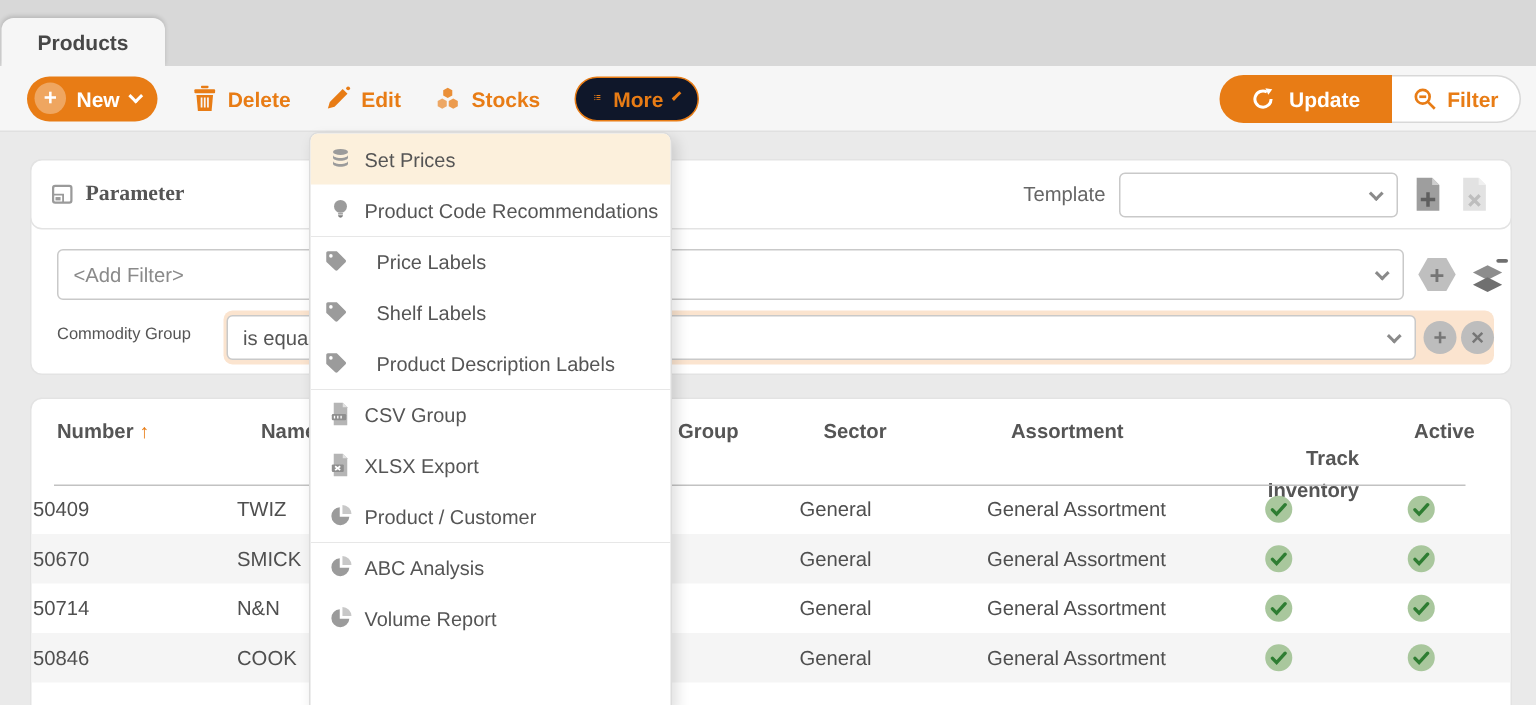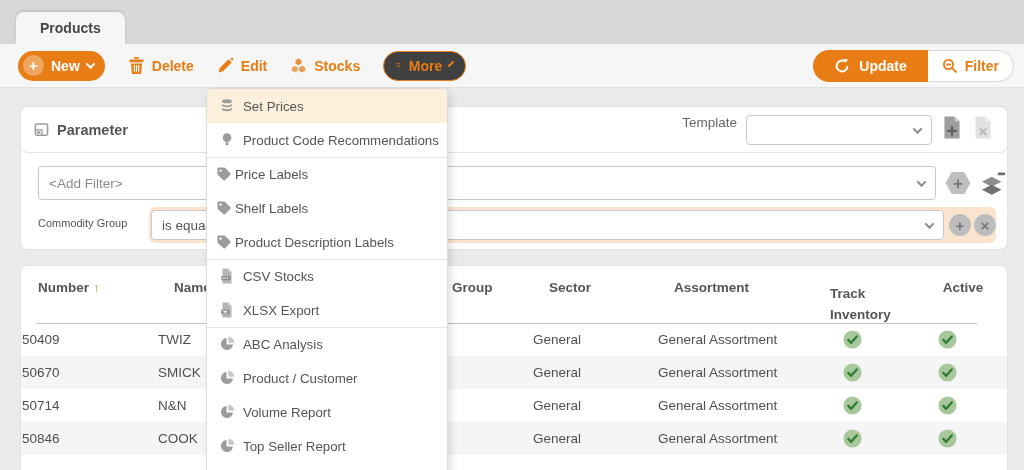--- a/index.html
+++ b/index.html
@@ -10,21 +10,21 @@
   *{box-sizing:border-box;}
   html,body{margin:0;padding:0;}
   body{
     width:1024px;height:470px;position:relative;overflow:hidden;
     background:#eaeaea;color:#555;
     font-family:"Liberation Sans","DejaVu Sans",sans-serif;
   }
   
   .tabbar{position:absolute;top:0;left:0;right:0;height:44px;background:#d8d8d8;}
   .tab{
-    position:absolute;left:16px;bottom:0;height:32px;padding:0 24px;
+    position:absolute;left:1px;bottom:0;height:32px;padding:0 24px;
     background:#f6f6f6;border-radius:8px 8px 0 0;display:flex;align-items:center;
     font-size:14px;font-weight:700;color:#474747;box-shadow:0 -1px 3px rgba(0,0,0,.15);
   }
   
   .toolbar{
     position:absolute;top:44px;left:0;right:0;height:44px;background:#f6f6f6;
     border-bottom:1px solid #e0e0e0;display:flex;align-items:center;
     padding:0 10px 0 18px;gap:23px;
   }
   .btn-new{
@@ -37,37 +37,37 @@
     display:flex;align-items:center;justify-content:center;font-size:15px;font-weight:700;line-height:1;
   }
   .chev{display:inline-block;width:7px;height:7px;border-right:2px solid #8a8a8a;
     border-bottom:2px solid #8a8a8a;transform:rotate(45deg) translate(-1px,-1px);}
   .chev.w{border-color:#fff;}
   .chev.o{border-color:var(--accent);}
   .tool-btn{display:flex;align-items:center;gap:7px;color:var(--accent);
     font-size:14px;font-weight:700;cursor:pointer;flex:none;}
   .tool-btn svg{width:17px;height:17px;}
   .btn-more{
-    height:30px;border:1.5px solid var(--accent);border-radius:15px;background:#404040;
+    height:30px;border:1.5px solid var(--accent);border-radius:15px;background:#0f172a;
     display:flex;align-items:center;gap:8px;padding:0 12px;color:var(--accent);
     font-weight:700;font-size:14px;cursor:pointer;flex:none;justify-content:flex-end;
   }
   .right-group{margin-left:auto;display:flex;flex:none;}
   .btn-update{height:32px;background:var(--accent);color:#fff;border-radius:16px 0 0 16px;
     display:flex;align-items:center;gap:9px;padding:0 21px;font-weight:700;font-size:14px;cursor:pointer;}
   .btn-filter{height:32px;background:#fff;border:1px solid #d8d8d8;border-left:none;
     border-radius:0 16px 16px 0;display:flex;align-items:center;gap:7px;padding:0 14px;
     color:var(--accent);font-weight:700;font-size:14px;cursor:pointer;text-align:right;}
   
   .param-card{position:absolute;left:20px;top:106px;width:988px;height:144px;
     background:#fff;border:1px solid #e3e3e3;border-radius:8px;}
   .param-head{position:absolute;top:-1px;left:-1px;right:-1px;height:47px;background:#fff;
     border:1px solid #e3e3e3;border-radius:8px;display:flex;align-items:center;padding:0 13px;}
-  .param-title{display:flex;align-items:center;gap:8px;font-size:14.5px;font-weight:700;color:#555;}
-  .tmpl{margin-left:auto;display:flex;align-items:flex-start;gap:9px;}
+  .param-title{display:flex;align-items:center;gap:8px;font-size:14.5px;font-weight:700;color:#555;font-family:Liberation Serif, serif;}
+  .tmpl{margin-left:auto;display:flex;align-items:center;gap:9px;}
   .tmpl-label{font-size:13.5px;color:#666;}
   .select{position:relative;background:#fff;border:1px solid #c9c9c9;border-radius:4px;height:30px;
     font-size:13.5px;color:#555;display:flex;align-items:center;padding:0 26px 0 10px;cursor:pointer;}
   .select .chev{position:absolute;right:10px;top:11px;}
   .tmpl .select{width:186px;}
   .row-addfilter{position:absolute;left:17px;top:59px;height:34px;display:flex;align-items:center;gap:9px;}
   .af-select{width:898px;height:34px;color:#8a8a8a;}
   .af-select .chev{top:13px;}
   .hexplus{width:26px;height:24px;background:#bfbfbf;
     clip-path:polygon(26% 4%,74% 4%,98% 50%,74% 96%,26% 96%,2% 50%);
@@ -84,38 +84,38 @@
   .cg-plus{right:25px;}
   .cg-x{right:0;}
   .fico{width:22px;height:25px;cursor:pointer;}
   .fico.disabled{cursor:default;}
   
   .table-card{position:absolute;left:20px;top:265px;width:988px;height:215px;background:#fff;
     border:1px solid #e3e3e3;border-radius:8px 8px 0 0;overflow:hidden;}
   .thead{display:grid;grid-template-columns:136px 278px 97px 125px 139px 110px 80px;
     padding:14px 0 0 17px;font-size:13.5px;font-weight:700;color:#555;height:57px;align-items:start;}
   .hline{position:absolute;left:15px;right:30px;top:57px;height:1px;background:#c2c2c2;}
-  .th-narrow{max-width:76px;margin:4px auto;text-align:left;line-height:1.55;}
+  .th-narrow{max-width:76px;margin:16px auto;text-align:right;line-height:1.55;}
   .th-center{text-align:center;}
   .sort-arrow{color:var(--accent);font-weight:700;margin-left:4px;font-size:13px;}
   .trow{display:grid;grid-template-columns:136px 278px 97px 125px 139px 110px 80px;
     padding-left:1px;align-items:center;height:33px;font-size:13.5px;color:#4f4f4f;cursor:pointer;}
   .trow.alt{background:#f5f5f5;}
   .ccell{display:flex;justify-content:center;}
   .ccell svg{width:19px;height:19px;}
   
   .menu{position:absolute;left:206px;top:88px;width:242px;height:384px;background:#fff;
     border:1px solid #dcdcdc;border-radius:6px 6px 0 0;box-shadow:3px 4px 9px rgba(0,0,0,.13);
     z-index:50;overflow:hidden;}
   .mi{height:34px;display:flex;align-items:center;gap:8px;padding:0 12px;
     font-size:13.3px;font-weight:400;color:#555;cursor:pointer;white-space:nowrap;}
   .mi.hl{background:var(--menu-hl);}
   .mi.grp{box-shadow:inset 0 1px 0 #e7e7e7;}
   .mi svg{width:16px;height:16px;flex:none;}
-  .mi.tight{gap:3px;padding-left:9px;}
+  .mi.tight{gap:19px;padding-left:9px;}
 </style>
 </head>
 <body>
 
 <div class="tabbar">
   <div class="tab">
     <span>Products</span>
   </div>
 </div>
 
@@ -375,52 +375,45 @@
     </svg>
     <span>Product Description Labels</span>
   </div>
   <div class="mi grp">
     <svg viewBox="0 0 16 16">
       <path fill="#b5b5b5" d="M3.5 0.5h6l3 3V15.5h-9z"></path>
       <path fill="#e2e2e2" d="M9.5 0.5l3 3h-3z"></path>
       <rect x="2.2" y="8" width="9.6" height="4.2" rx="0.8" fill="#8f8f8f"></rect>
       <path stroke="#fff" stroke-width="0.9" fill="none" d="M4 9.2v1.8M6.2 9.2v1.8M8.4 9.2v1.8"></path>
     </svg>
-    <span>CSV Stocks</span>
+    <span>CSV Group</span>
   </div>
   <div class="mi">
     <svg viewBox="0 0 16 16">
       <path fill="#b5b5b5" d="M3.5 0.5h6l3 3V15.5h-9z"></path>
       <path fill="#e2e2e2" d="M9.5 0.5l3 3h-3z"></path>
       <rect x="2.2" y="7.6" width="8" height="5" rx="0.8" fill="#8f8f8f"></rect>
       <path stroke="#fff" stroke-width="1.2" fill="none" d="M4.4 8.8l3.4 2.6M7.8 8.8l-3.4 2.6"></path>
     </svg>
     <span>XLSX Export</span>
   </div>
-  <div class="mi grp">
+  <div class="mi">
     <svg viewBox="0 0 16 16">
       <path fill="#9b9b9b" d="M7.5 2.1a6 6 0 1 0 6.4 6.4H7.5z"></path>
       <path fill="#c8c8c8" d="M9.3 0.7a6 6 0 0 1 6 6h-6z"></path>
     </svg>
-    <span>ABC Analysis</span>
-  </div>
-  <div class="mi">
+    <span>Product / Customer</span>
+  </div>
+  <div class="mi grp">
     <svg viewBox="0 0 16 16">
       <path fill="#9b9b9b" d="M7.5 2.1a6 6 0 1 0 6.4 6.4H7.5z"></path>
       <path fill="#c8c8c8" d="M9.3 0.7a6 6 0 0 1 6 6h-6z"></path>
     </svg>
-    <span>Product / Customer</span>
+    <span>ABC Analysis</span>
   </div>
   <div class="mi">
     <svg viewBox="0 0 16 16">
       <path fill="#9b9b9b" d="M7.5 2.1a6 6 0 1 0 6.4 6.4H7.5z"></path>
       <path fill="#c8c8c8" d="M9.3 0.7a6 6 0 0 1 6 6h-6z"></path>
     </svg>
     <span>Volume Report</span>
   </div>
-  <div class="mi">
-    <svg viewBox="0 0 16 16">
-      <path fill="#9b9b9b" d="M7.5 2.1a6 6 0 1 0 6.4 6.4H7.5z"></path>
-      <path fill="#c8c8c8" d="M9.3 0.7a6 6 0 0 1 6 6h-6z"></path>
-    </svg>
-    <span>Top Seller Report</span>
-  </div>
 </div>
 
 </body></html>

